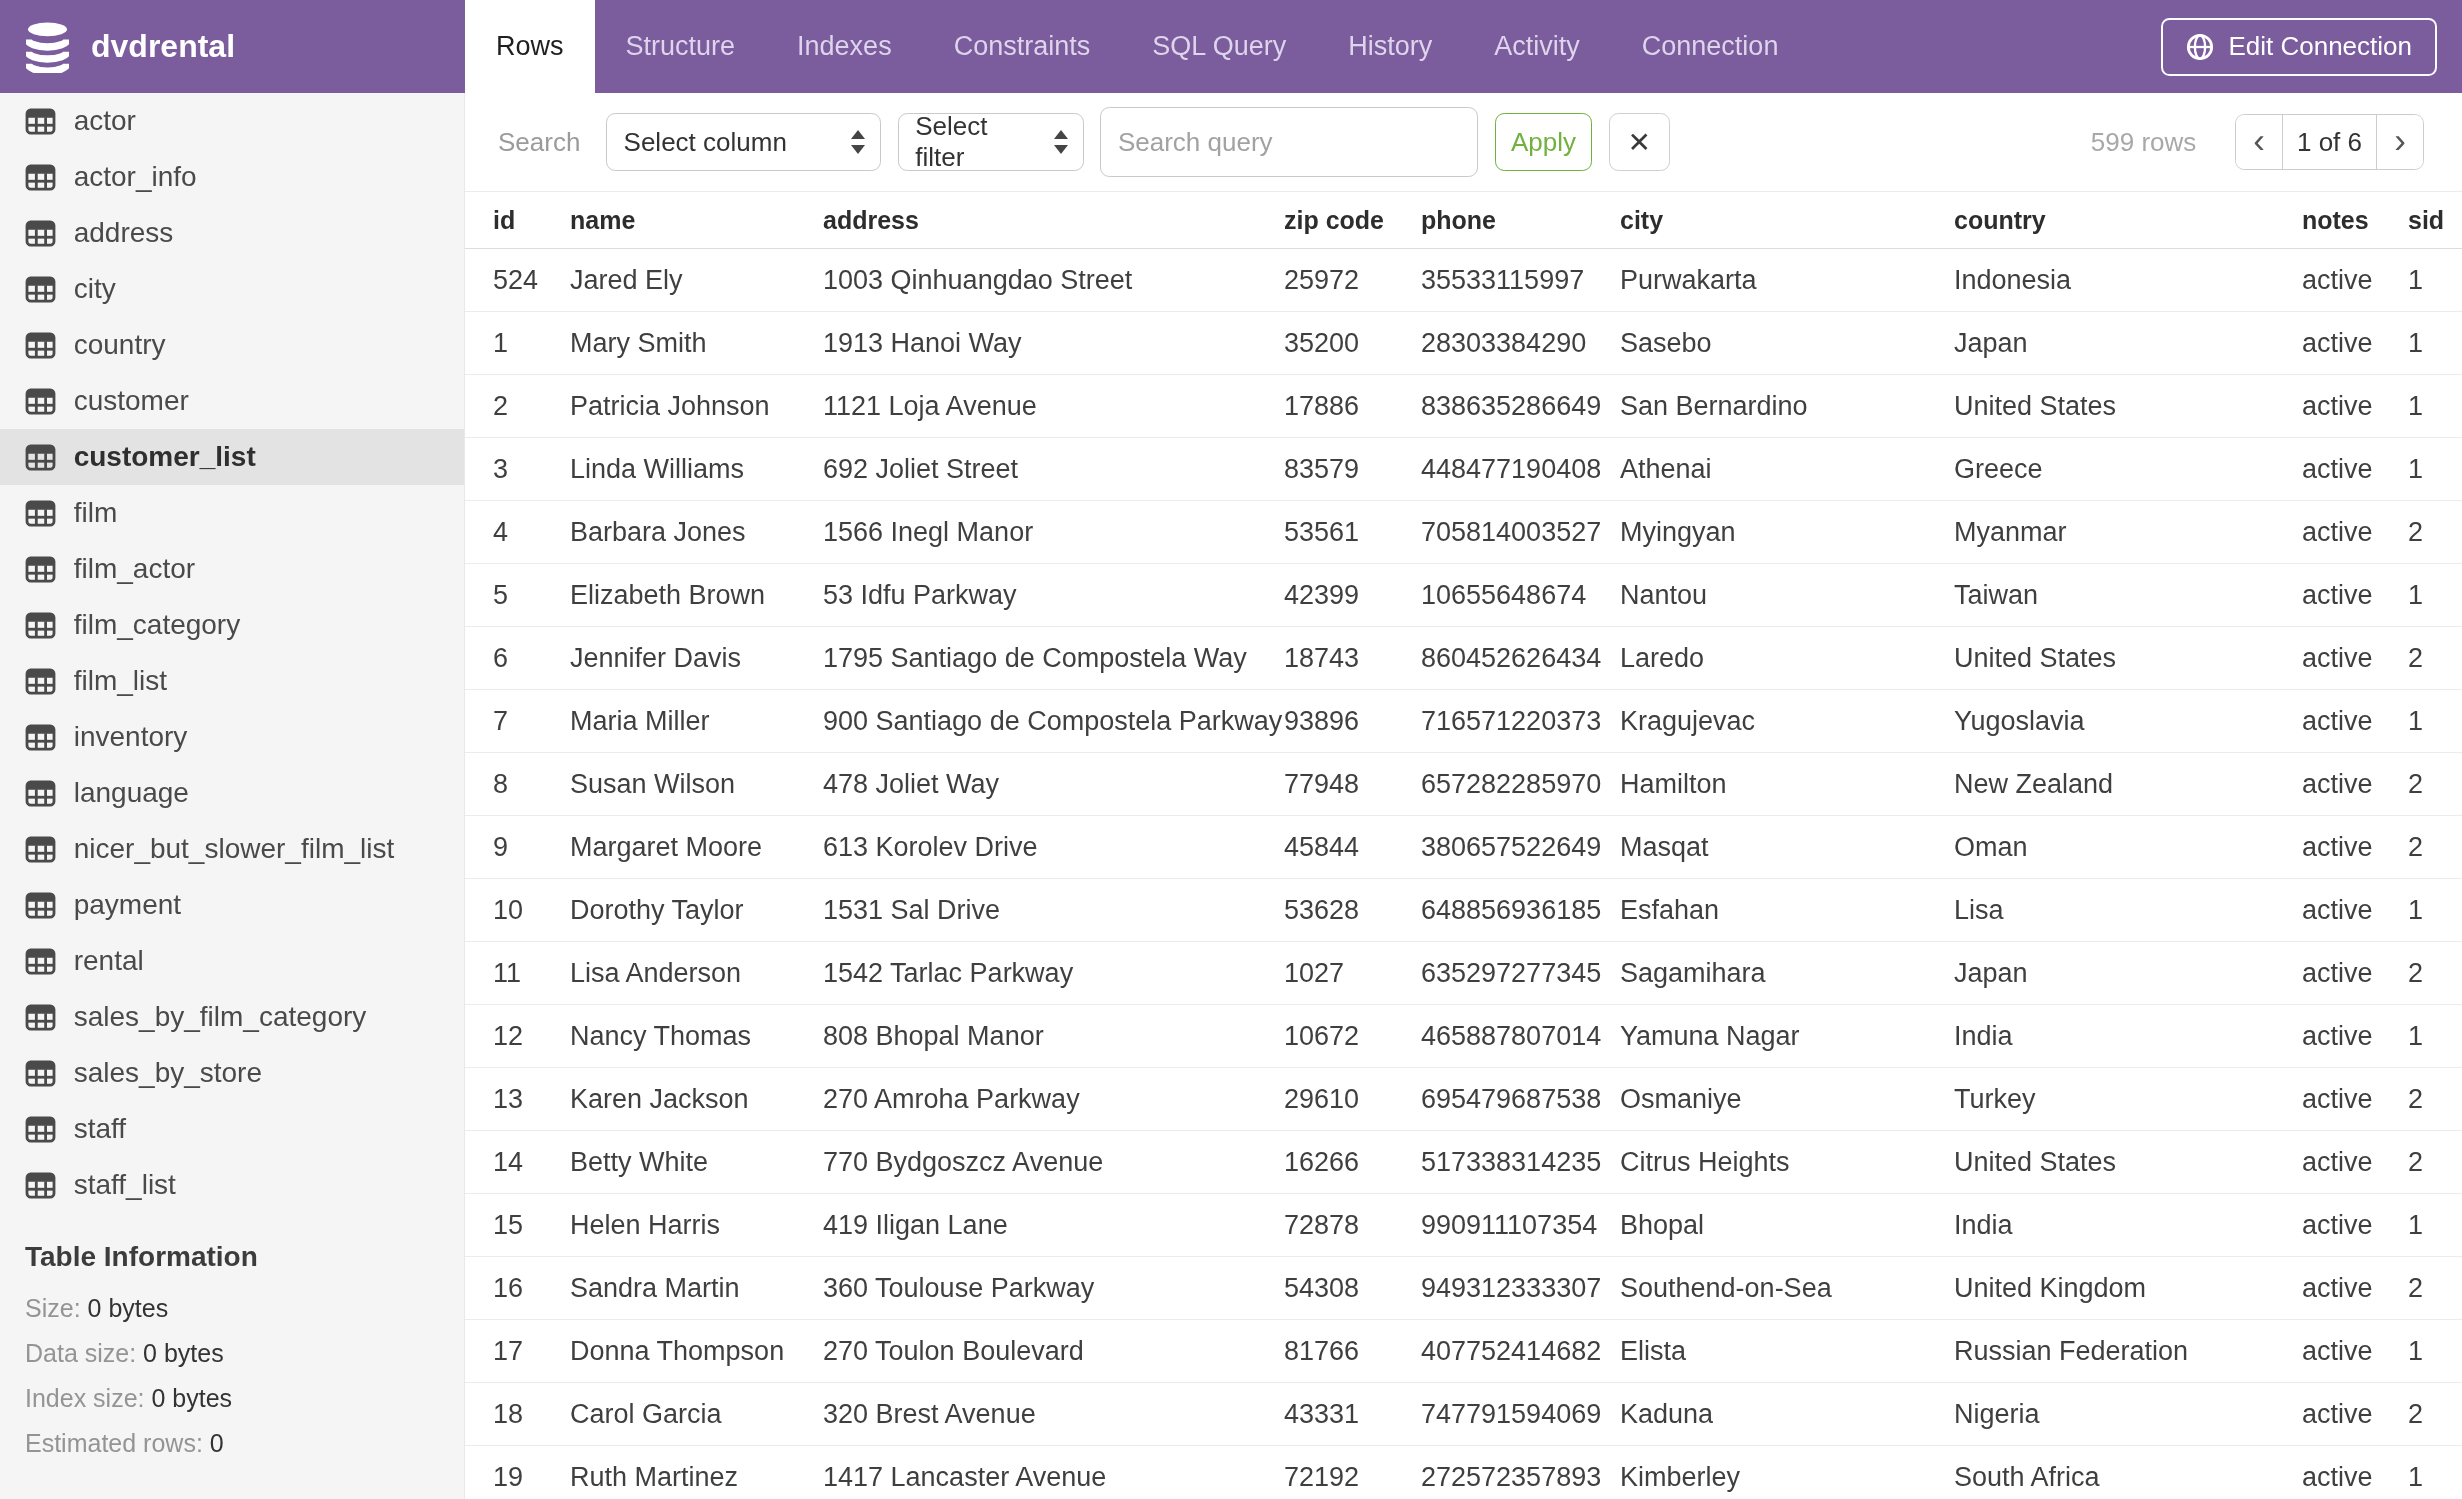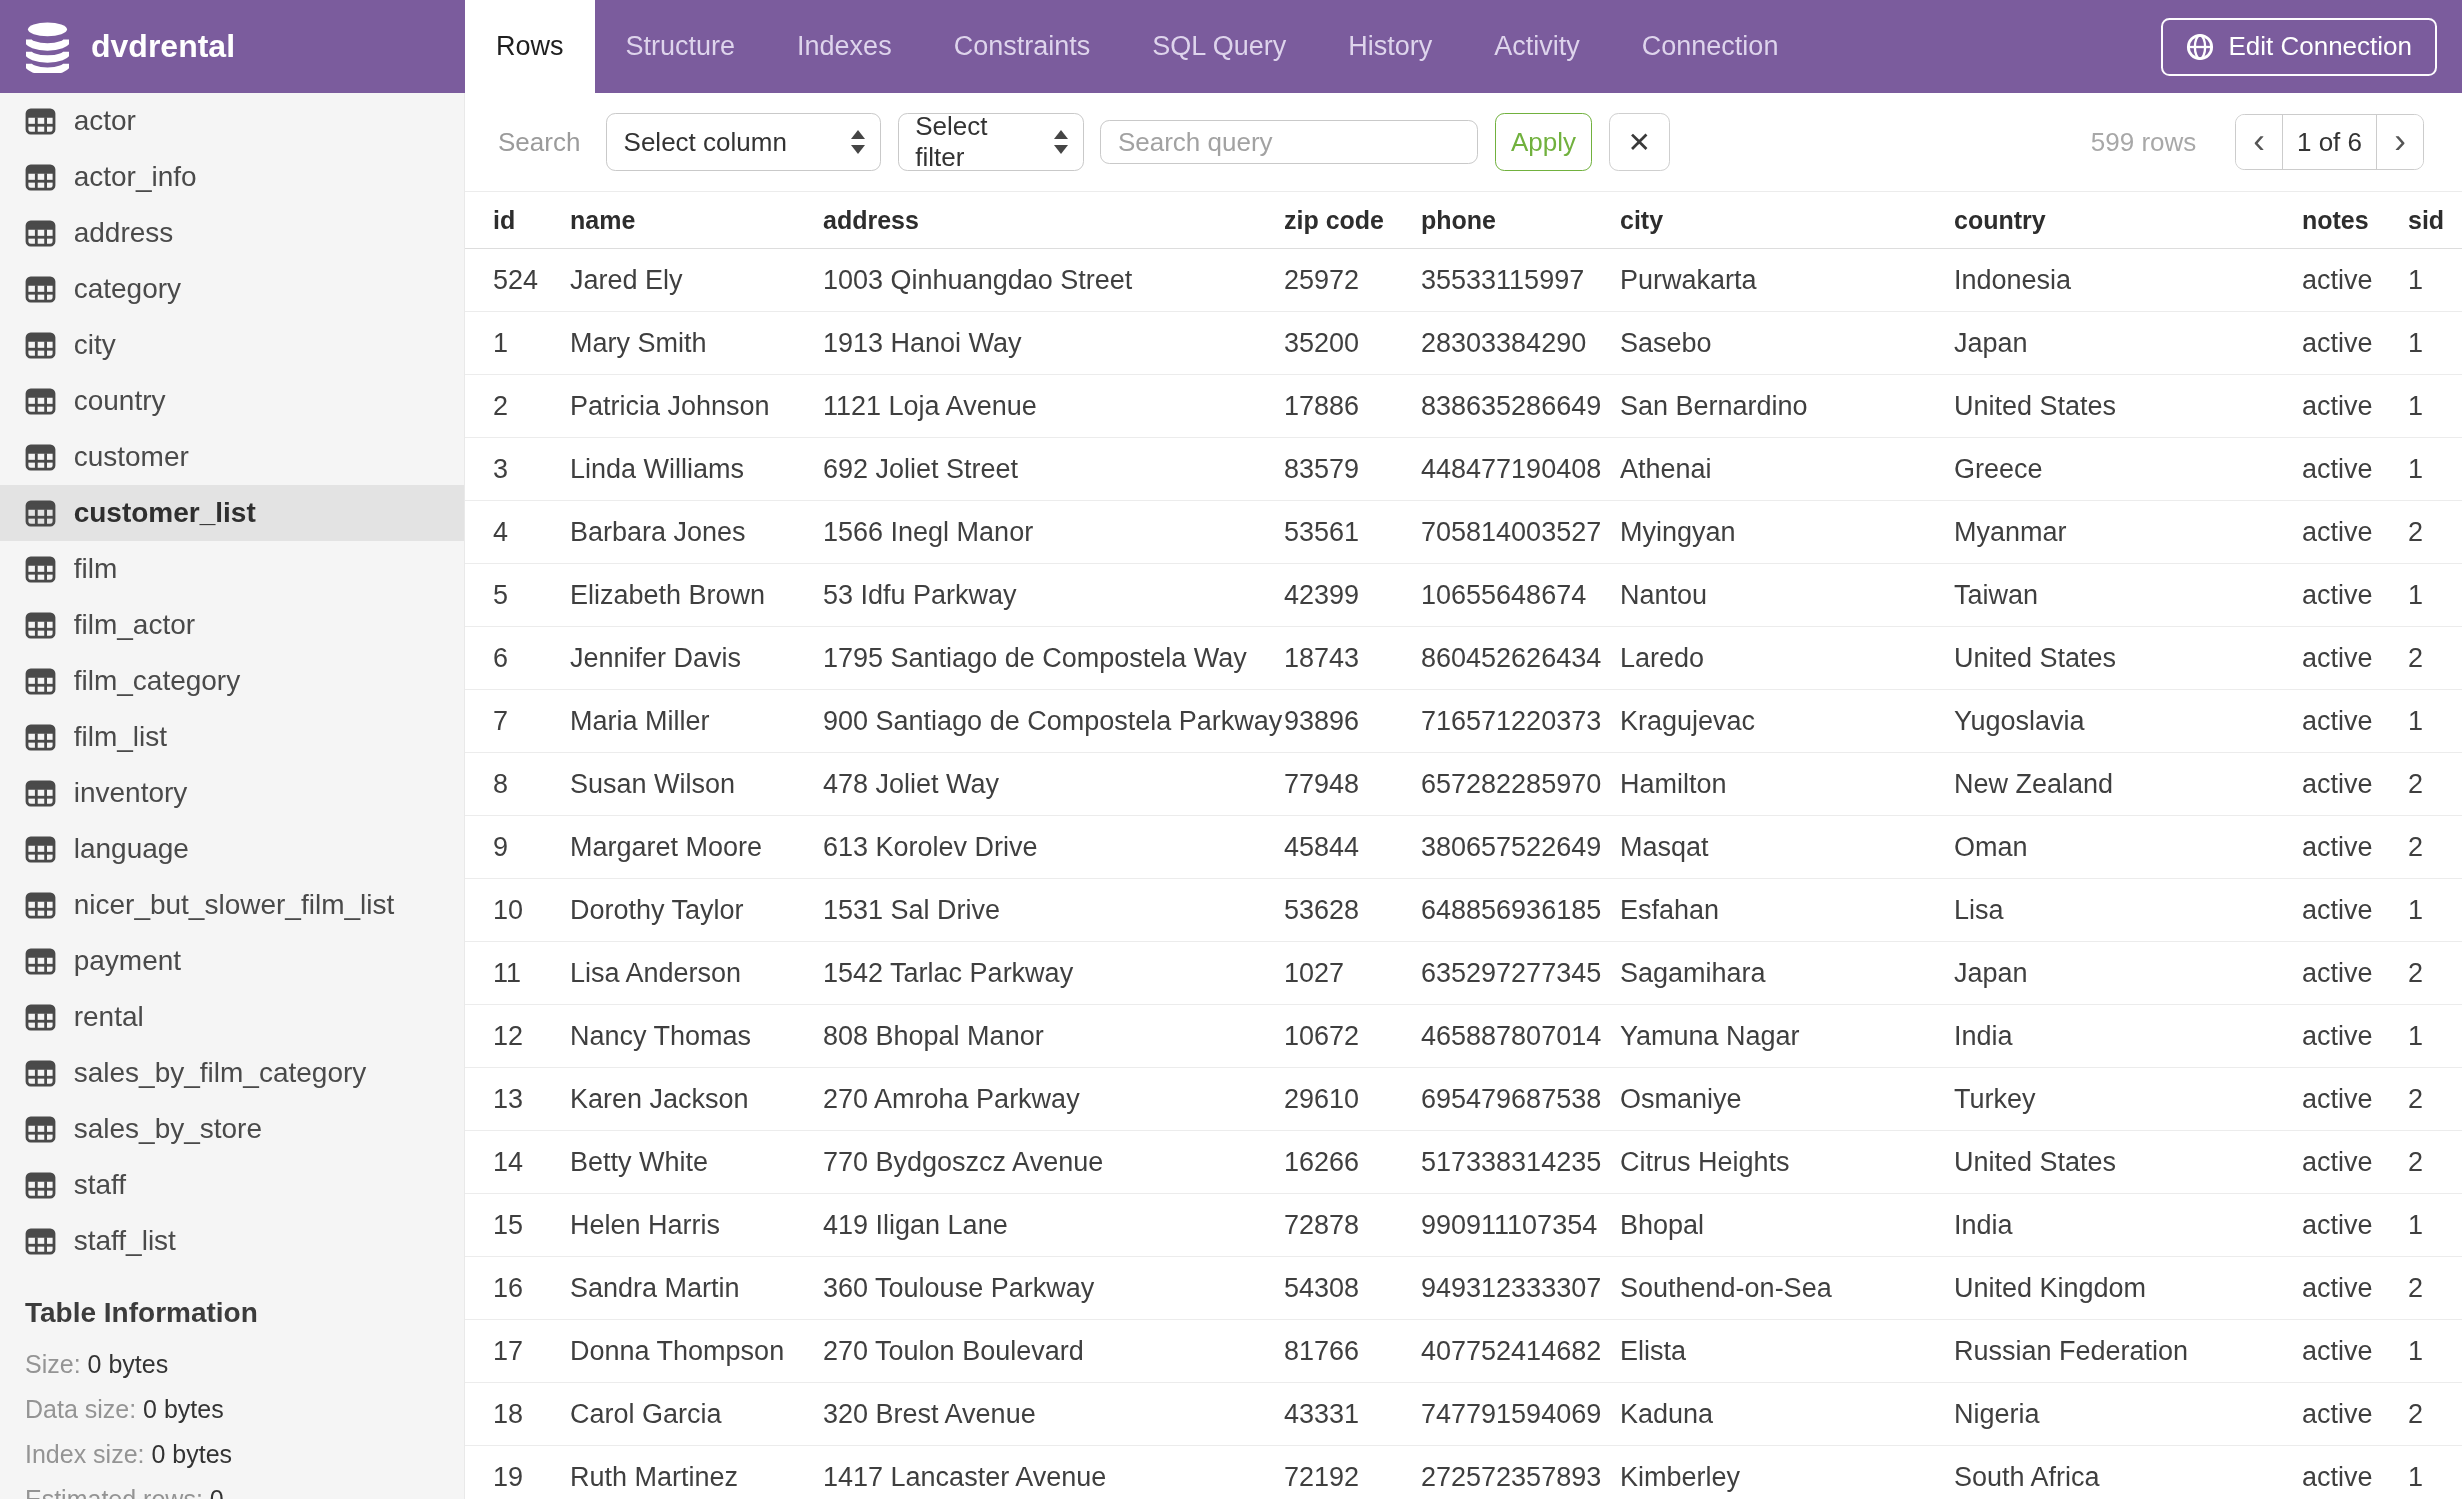--- a/index.html
+++ b/index.html
@@ -43,21 +43,21 @@
              padding-left:33px; padding-right:16px; box-sizing:border-box; }
   .search-label { font-size:26px; color:#9b9b9b; margin-right:2.8px; }
   .select { height:58px; box-sizing:border-box; background:#fff; border:1.9px solid #c9c9c9;
             border-radius:9.3px; display:flex; align-items:center; justify-content:space-between;
             padding:0 15px 0 16.7px; font-size:26px; color:#333; cursor:pointer; }
   .select.col { width:275px;margin-left:6px; } .select.flt { width:186px; }
   .arrows { display:flex; flex-direction:column; gap:5.6px; margin-left:11px; }
   .arrows i { display:block; width:0; height:0; border-left:7.4px solid transparent; border-right:7.4px solid transparent; }
   .arrows .up { border-bottom:9.3px solid #454545; }
   .arrows .down { border-top:9.3px solid #454545; }
-  .query { width:378px; height:44px; box-sizing:border-box; border:1.9px solid #c9c9c9;
+  .query { width:378px; height:70px; box-sizing:border-box; border:1.9px solid #c9c9c9;
            border-radius:9.3px; padding:0 16.7px; font-size:26px; color:#a21caf; font-family:inherit; outline:none; }
   .query::placeholder { color:#a2a2a2; }
   .btn-apply { width:97px; height:58px; background:#fff; border:1.9px solid #71b13e; border-radius:9.3px;
                color:#71b13e; font-size:26px; font-family:inherit; cursor:pointer; }
   .btn-clear { width:61px; height:58px; background:#fff; border:1.9px solid #cfcfcf; border-radius:9.3px;
                color:#3a3a3a; font-size:28px; font-weight:bold; font-family:inherit; cursor:pointer; }
   .spacer { flex:1; }
   .row-count { font-size:26px; color:#a8a8a8; margin-right:22px; }
   .pagination { display:flex; align-items:stretch; height:54px; border:1.9px solid #cccccc;
                 border-radius:9.3px; overflow:hidden; margin-right:23px; background:#fff; }
@@ -155,32 +155,20 @@
         <li class="tbl">
           <span style="display:flex;">
             <svg width="31" height="27" viewBox="0 0 33 29">
               <path d="M2 6 a4 4 0 0 1 4-4 h21 a4 4 0 0 1 4 4 v4.5 h-29 z" fill="#4a4a4a"></path>
               <rect x="2" y="2" width="29" height="25" rx="4" fill="none" stroke="#4a4a4a" stroke-width="3"></rect>
               <line x1="12" y1="10" x2="12" y2="27" stroke="#4a4a4a" stroke-width="3"></line>
               <line x1="22" y1="10" x2="22" y2="27" stroke="#4a4a4a" stroke-width="3"></line>
               <line x1="2" y1="18.5" x2="31" y2="18.5" stroke="#4a4a4a" stroke-width="3"></line>
             </svg>
           </span>
-          <span>category</span>
-        </li>
-        <li class="tbl">
-          <span style="display:flex;">
-            <svg width="31" height="27" viewBox="0 0 33 29">
-              <path d="M2 6 a4 4 0 0 1 4-4 h21 a4 4 0 0 1 4 4 v4.5 h-29 z" fill="#4a4a4a"></path>
-              <rect x="2" y="2" width="29" height="25" rx="4" fill="none" stroke="#4a4a4a" stroke-width="3"></rect>
-              <line x1="12" y1="10" x2="12" y2="27" stroke="#4a4a4a" stroke-width="3"></line>
-              <line x1="22" y1="10" x2="22" y2="27" stroke="#4a4a4a" stroke-width="3"></line>
-              <line x1="2" y1="18.5" x2="31" y2="18.5" stroke="#4a4a4a" stroke-width="3"></line>
-            </svg>
-          </span>
           <span>city</span>
         </li>
         <li class="tbl">
           <span style="display:flex;">
             <svg width="31" height="27" viewBox="0 0 33 29">
               <path d="M2 6 a4 4 0 0 1 4-4 h21 a4 4 0 0 1 4 4 v4.5 h-29 z" fill="#4a4a4a"></path>
               <rect x="2" y="2" width="29" height="25" rx="4" fill="none" stroke="#4a4a4a" stroke-width="3"></rect>
               <line x1="12" y1="10" x2="12" y2="27" stroke="#4a4a4a" stroke-width="3"></line>
               <line x1="22" y1="10" x2="22" y2="27" stroke="#4a4a4a" stroke-width="3"></line>
               <line x1="2" y1="18.5" x2="31" y2="18.5" stroke="#4a4a4a" stroke-width="3"></line>

